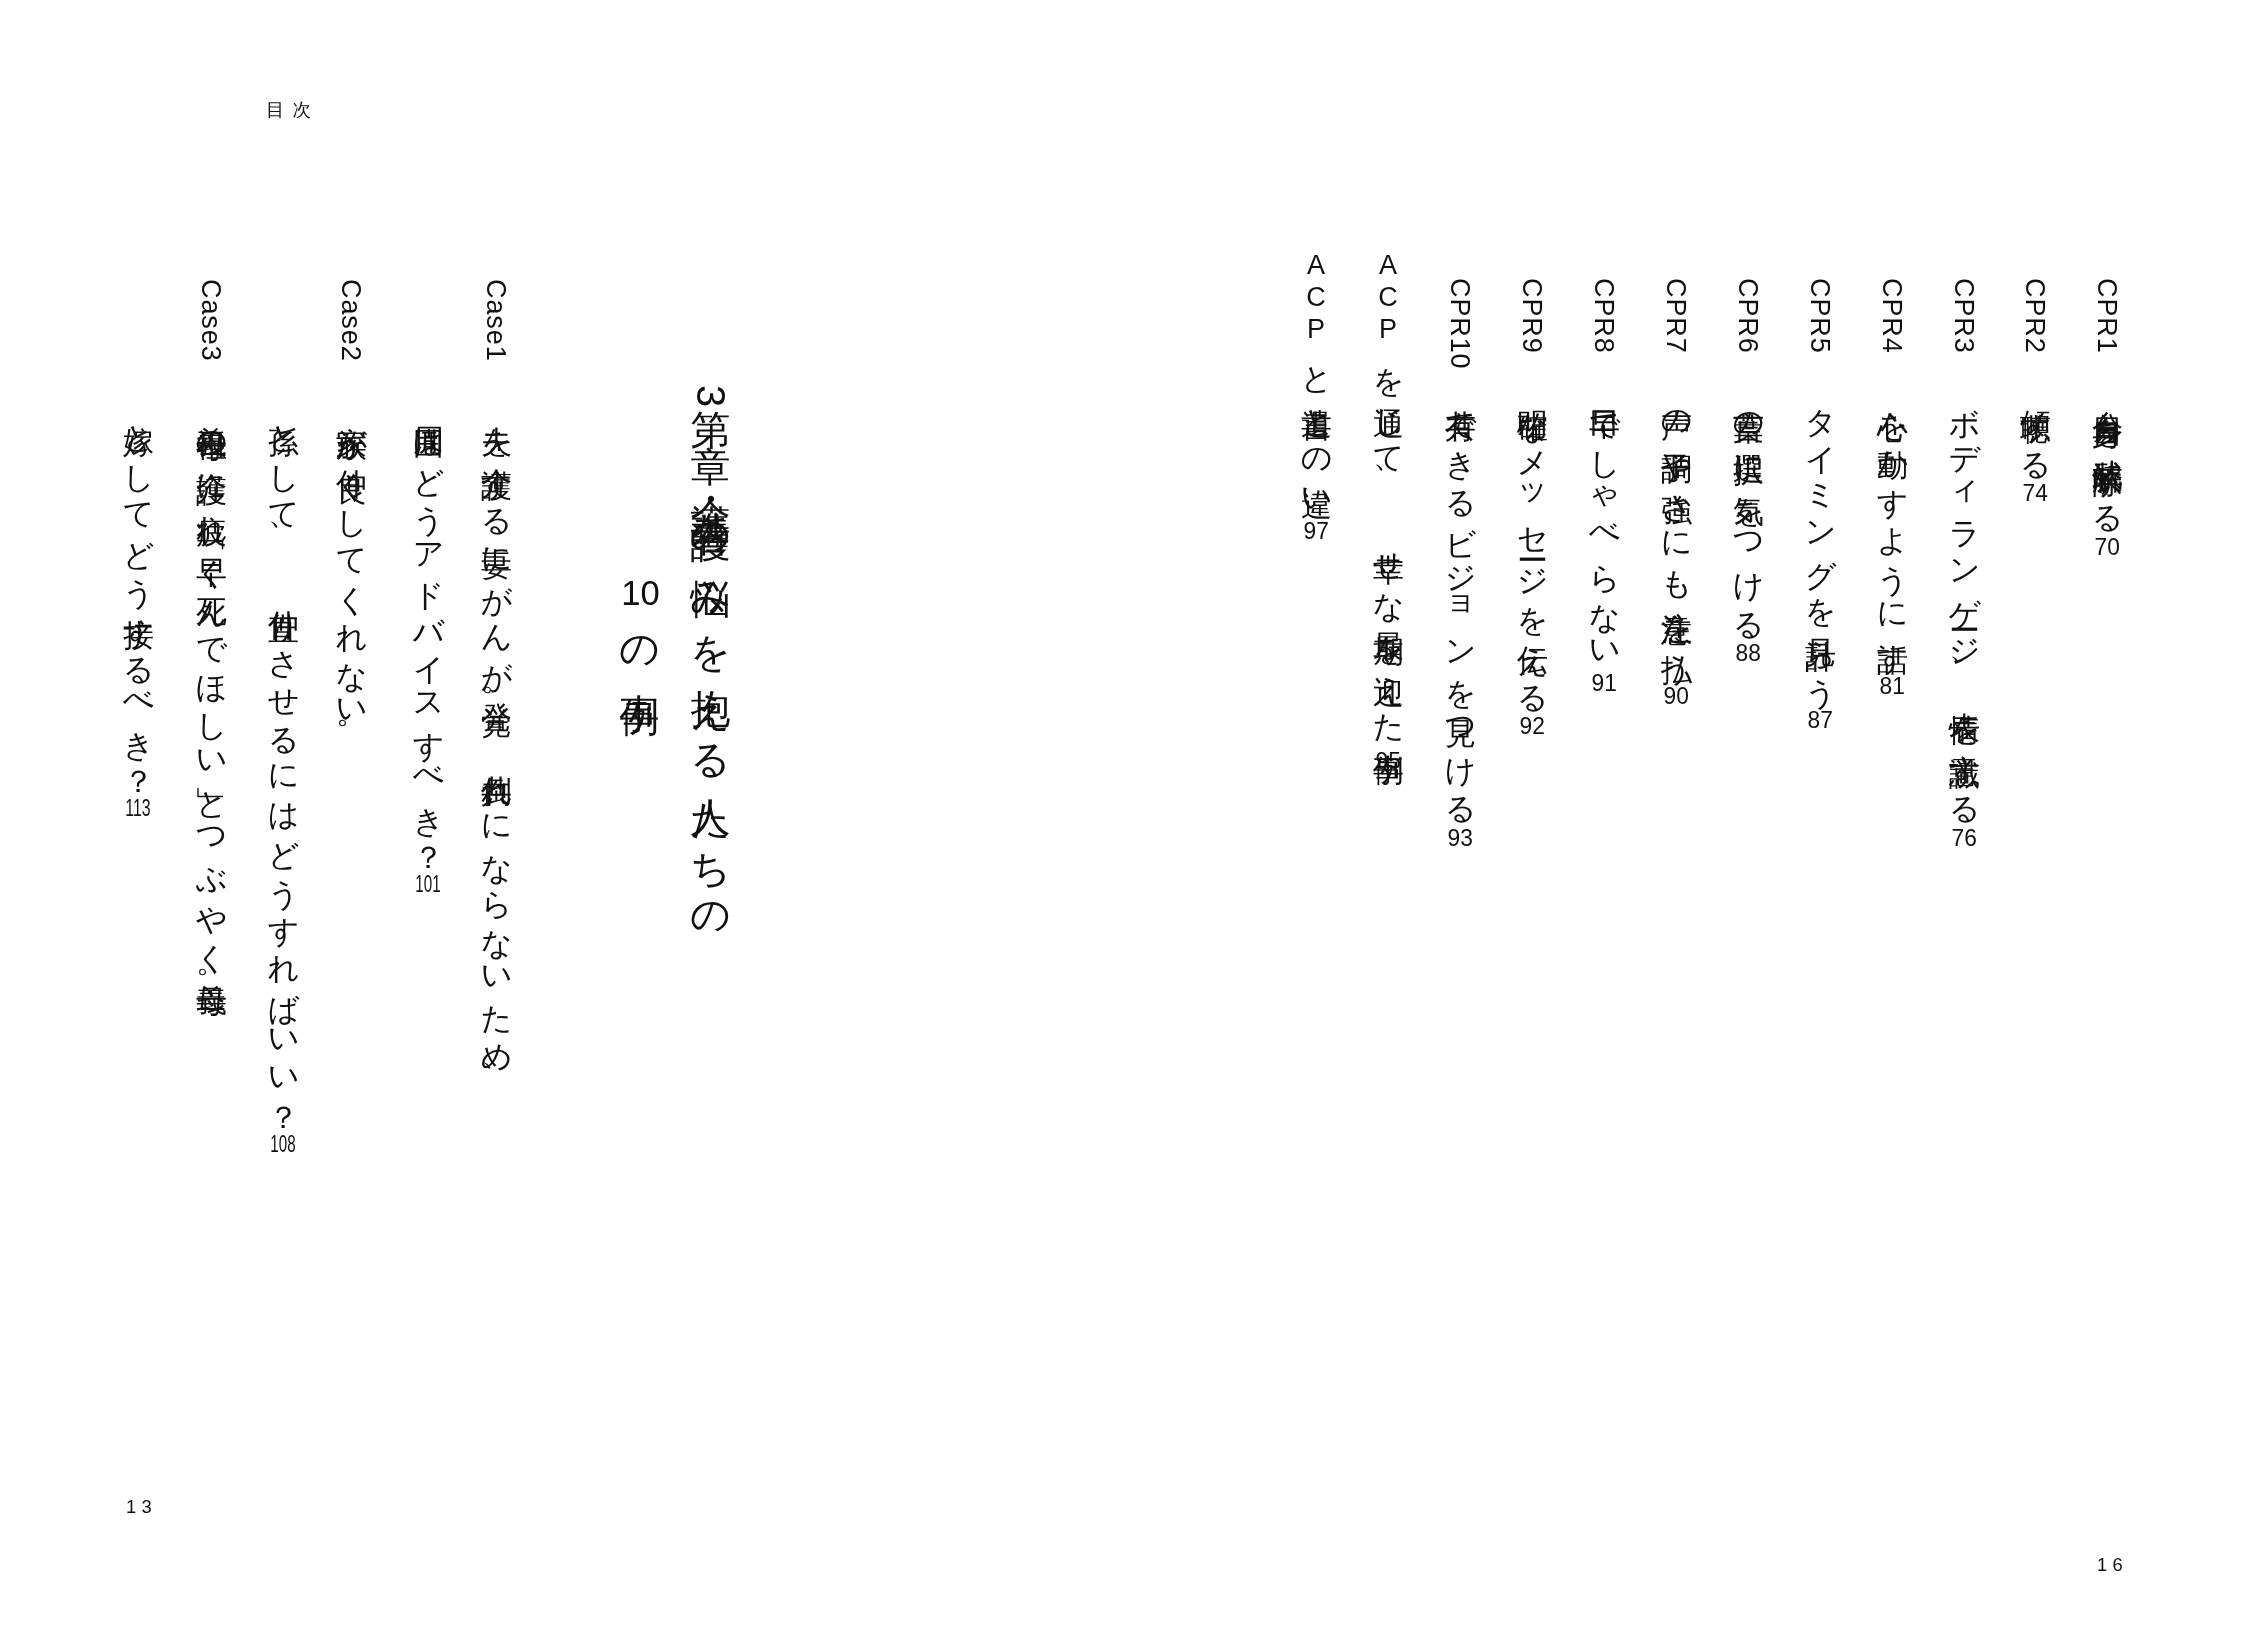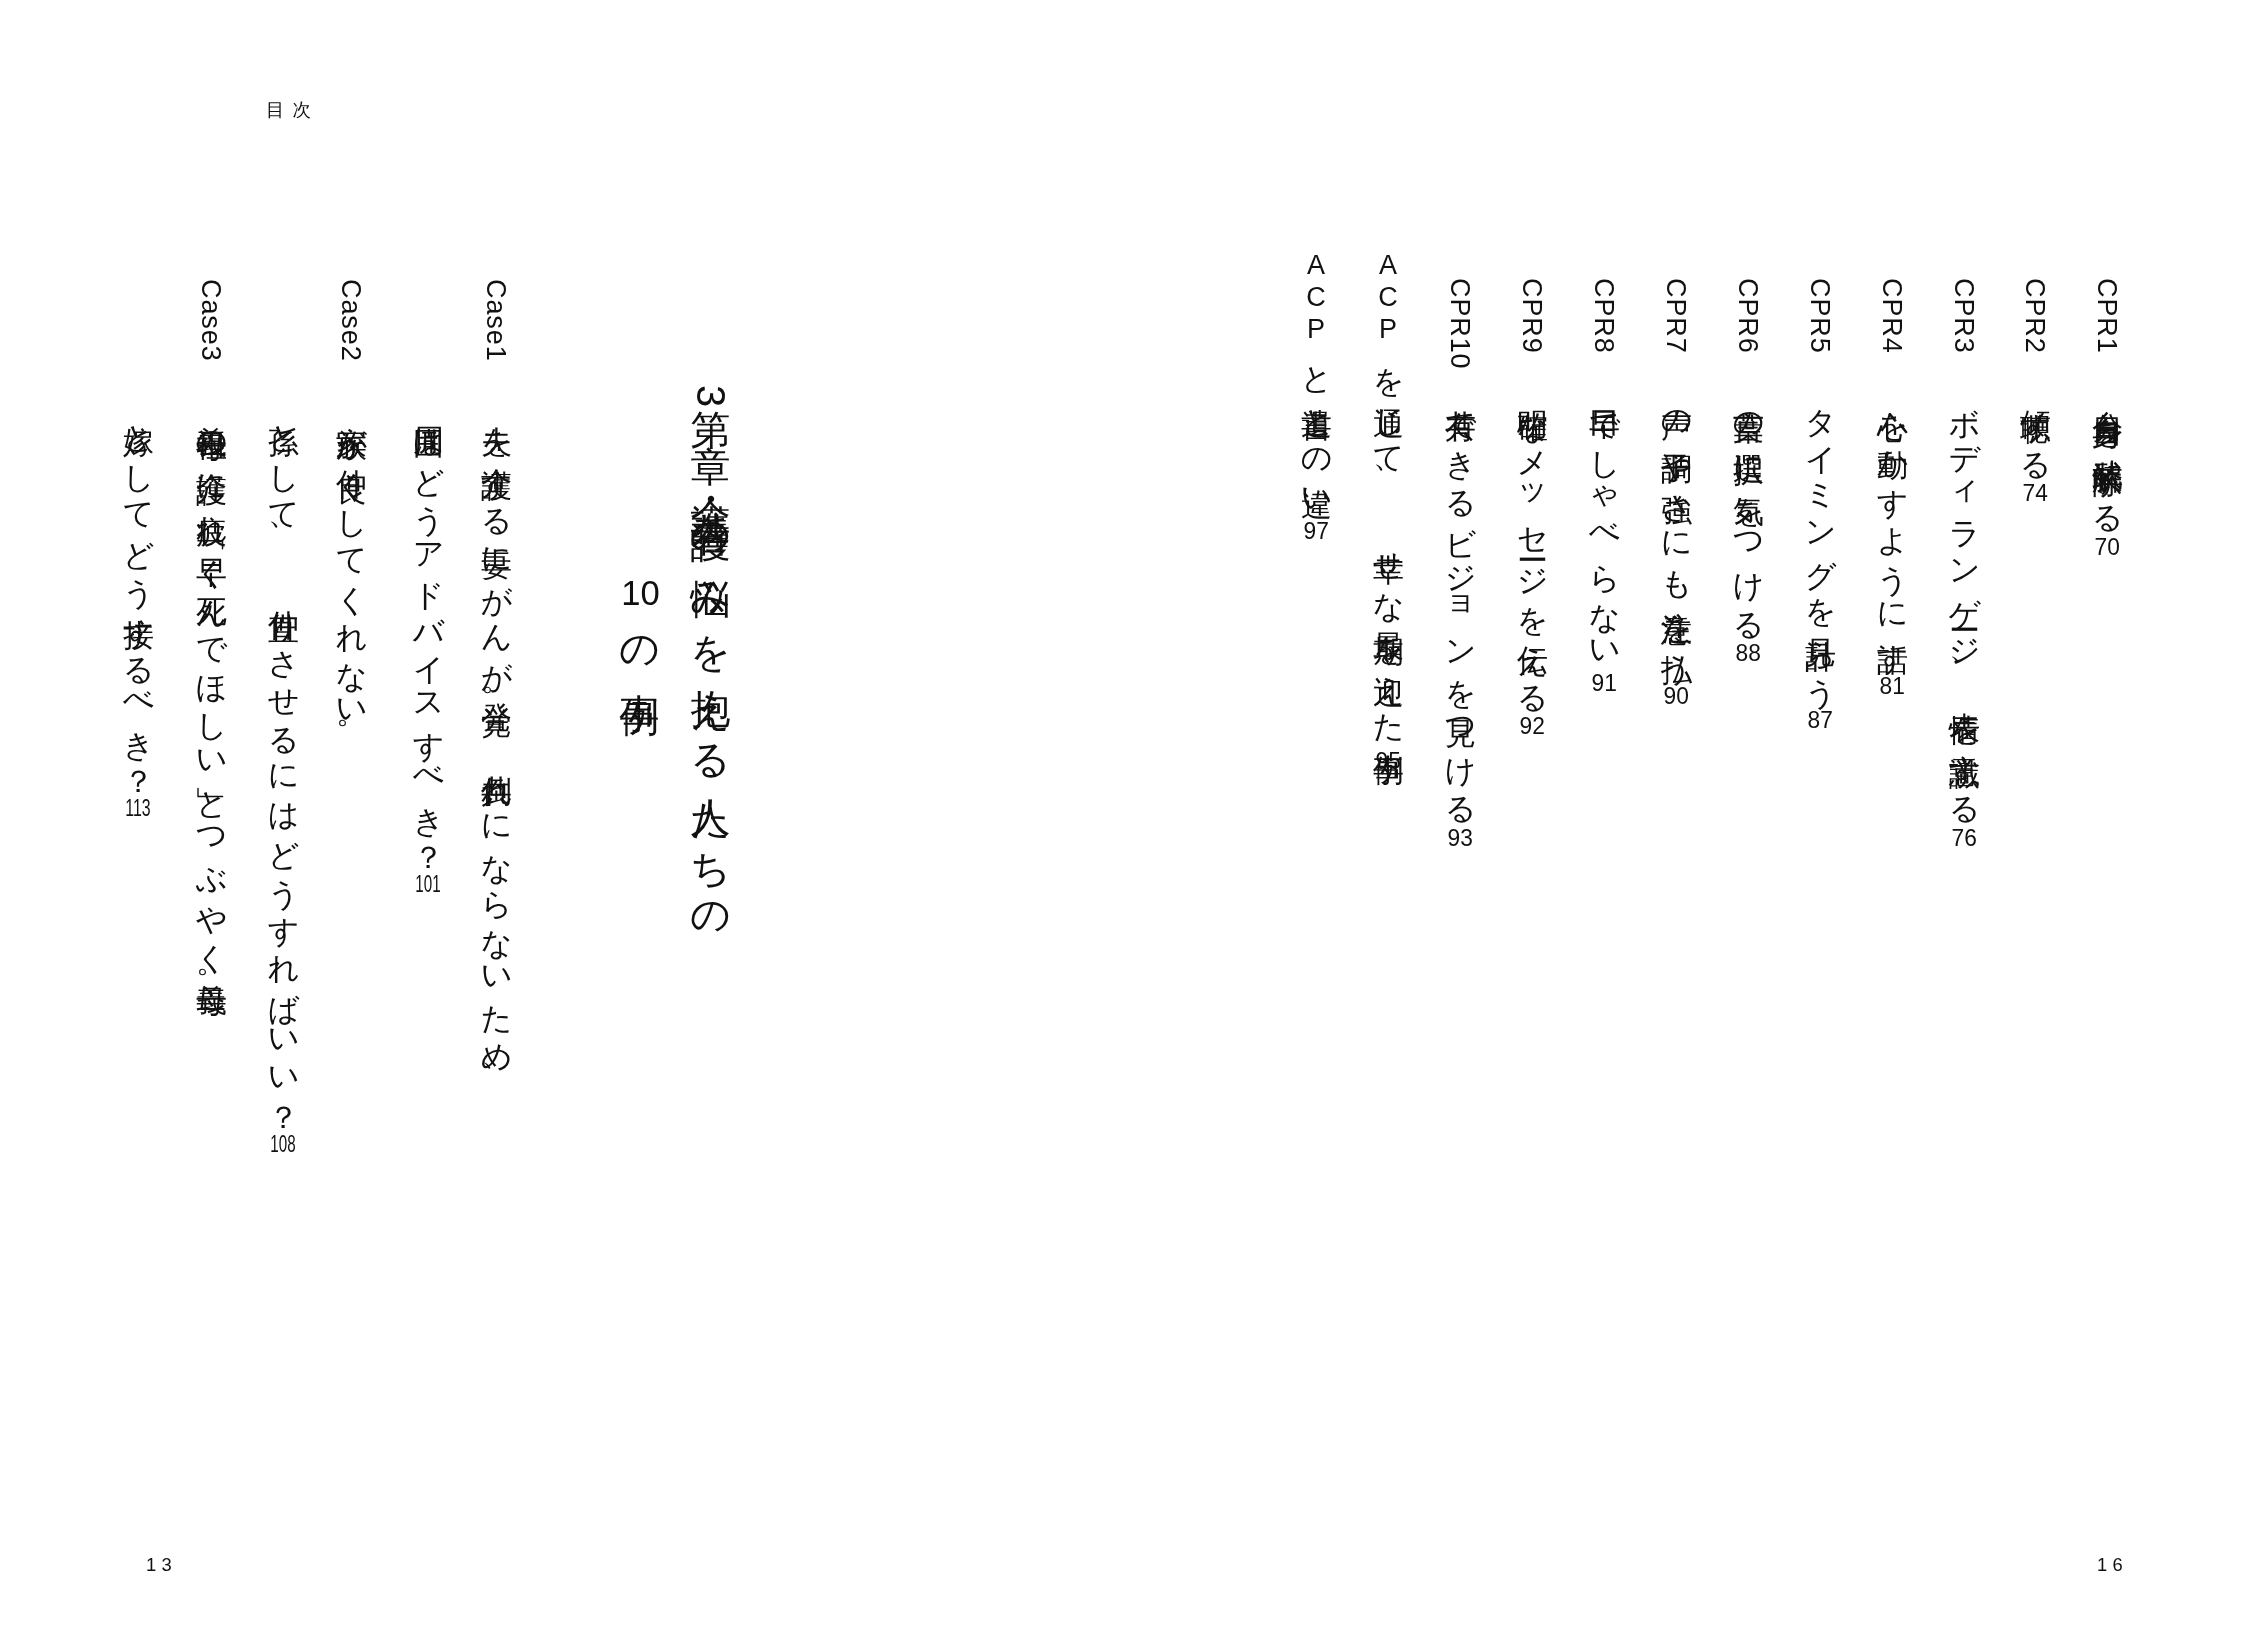--- a/index.html
+++ b/index.html
@@ -105,21 +105,21 @@
       <span>孫として、　仲直りさせるにはどうすればいい？</span><span class="tcy">108</span>
     </div>
 
     <div class="vcol" style="left:194px; top:279px;">
       <span class="rot-label slot-case">Case3</span><span>義祖母の介護に疲れ「早く死んでほしい」とつぶやく義母。</span>
     </div>
     <div class="vcol" style="left:121px; top:402px;">
       <span>嫁としてどう接するべき？</span><span class="tcy">113</span>
     </div>
 
-    <div class="folio" style="left:126px; top:1554px;margin-left:20px;">13</div>
+    <div class="folio" style="left:126px; top:1496px;">13</div>
   </div>
 
   <div class="half right">
 
     <div class="vcol" style="left:966px; top:278px;">
       <span class="rot-label slot-cpr">CPR1</span><span>自分自身を武装解除する</span><span class="tcy">70</span>
     </div>
     <div class="vcol" style="left:894px; top:278px;">
       <span class="rot-label slot-cpr">CPR2</span><span>傾聴する</span><span class="tcy">74</span>
     </div>

